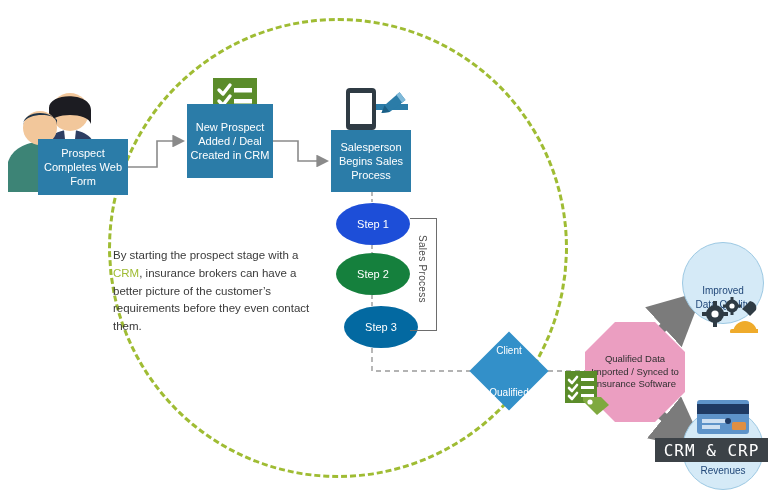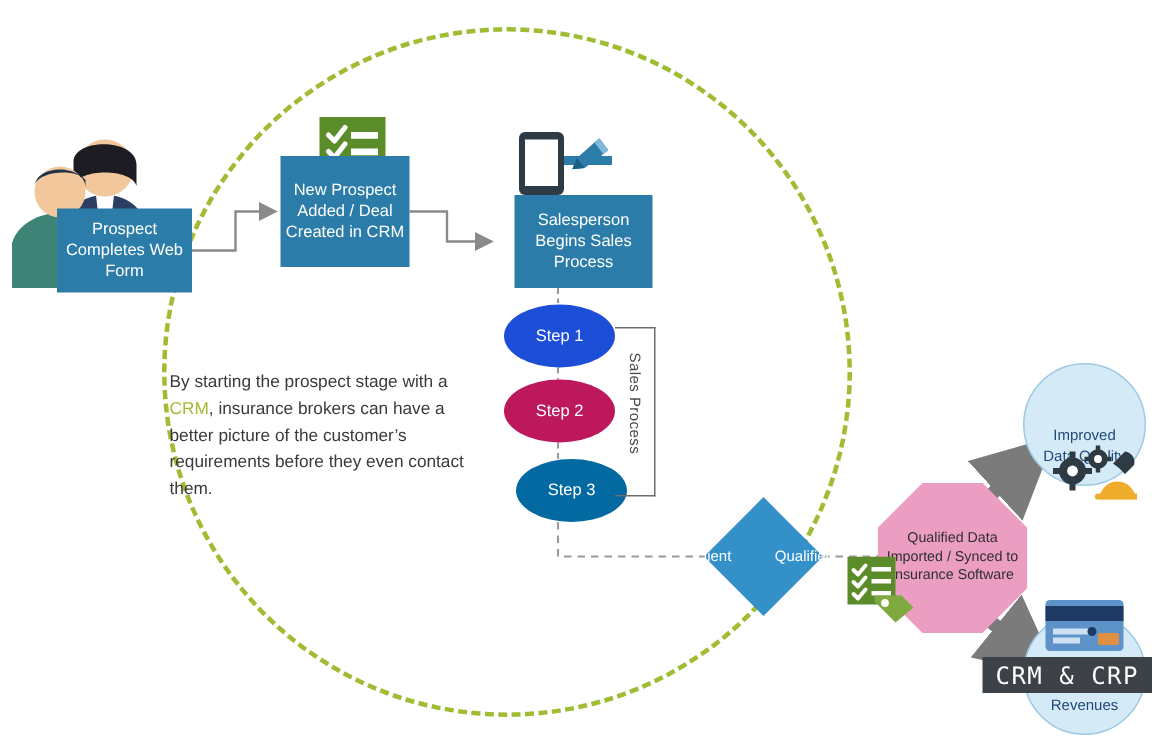--- a/index.html
+++ b/index.html
@@ -38,34 +38,34 @@
     align-items: center;
     justify-content: center;
     text-align: center;
     line-height: 1.28;
     font-size: 11px;
     box-sizing: border-box;
     padding: 2px;
   }
   #box-prospect { left: 38px;  top: 139px; width: 90px;  height: 56px; }
   #box-newprospect { left: 187px; top: 104px; width: 86px; height: 74px; }
-  #box-salesperson { left: 343px; top: 130px; width: 92px; height: 62px; }
+  #box-salesperson { left: 331px; top: 130px; width: 80px; height: 62px; }
 
   
   .step-ellipse {
     border-radius: 50%;
     color: #ffffff;
     display: flex;
     align-items: center;
     justify-content: center;
     font-size: 11px;
     text-align: center;
   }
   #step-1 { left: 336px; top: 203px; width: 74px; height: 42px; background: #1d4ed8; }
-  #step-2 { left: 336px; top: 253px; width: 74px; height: 42px; background: #be185d; }
+  #step-2 { left: 336px; top: 253px; width: 74px; height: 42px; background: #15803d; }
   #step-3 { left: 344px; top: 306px; width: 74px; height: 42px; background: #0369a1; }
 
   
   #bracket {
     left: 410px;
     top: 218px;
     width: 27px;
     height: 113px;
     border: 1px solid #6d6d6d;
     border-left: none;
@@ -89,21 +89,21 @@
     position: absolute;
     left: 11px; top: 11px;
     width: 56px; height: 56px;
     background: #3390c9;
     transform: rotate(45deg);
   }
   #diamond-label {
     position: absolute;
     inset: 0;
     display: flex;
-    flex-direction: row;
+    flex-direction: column;
     align-items: center;
     justify-content: center;
     color: #ffffff;
     font-size: 10px;
     line-height: 1.3;
     text-align: center;
     gap: 29px;
   }
 
   

